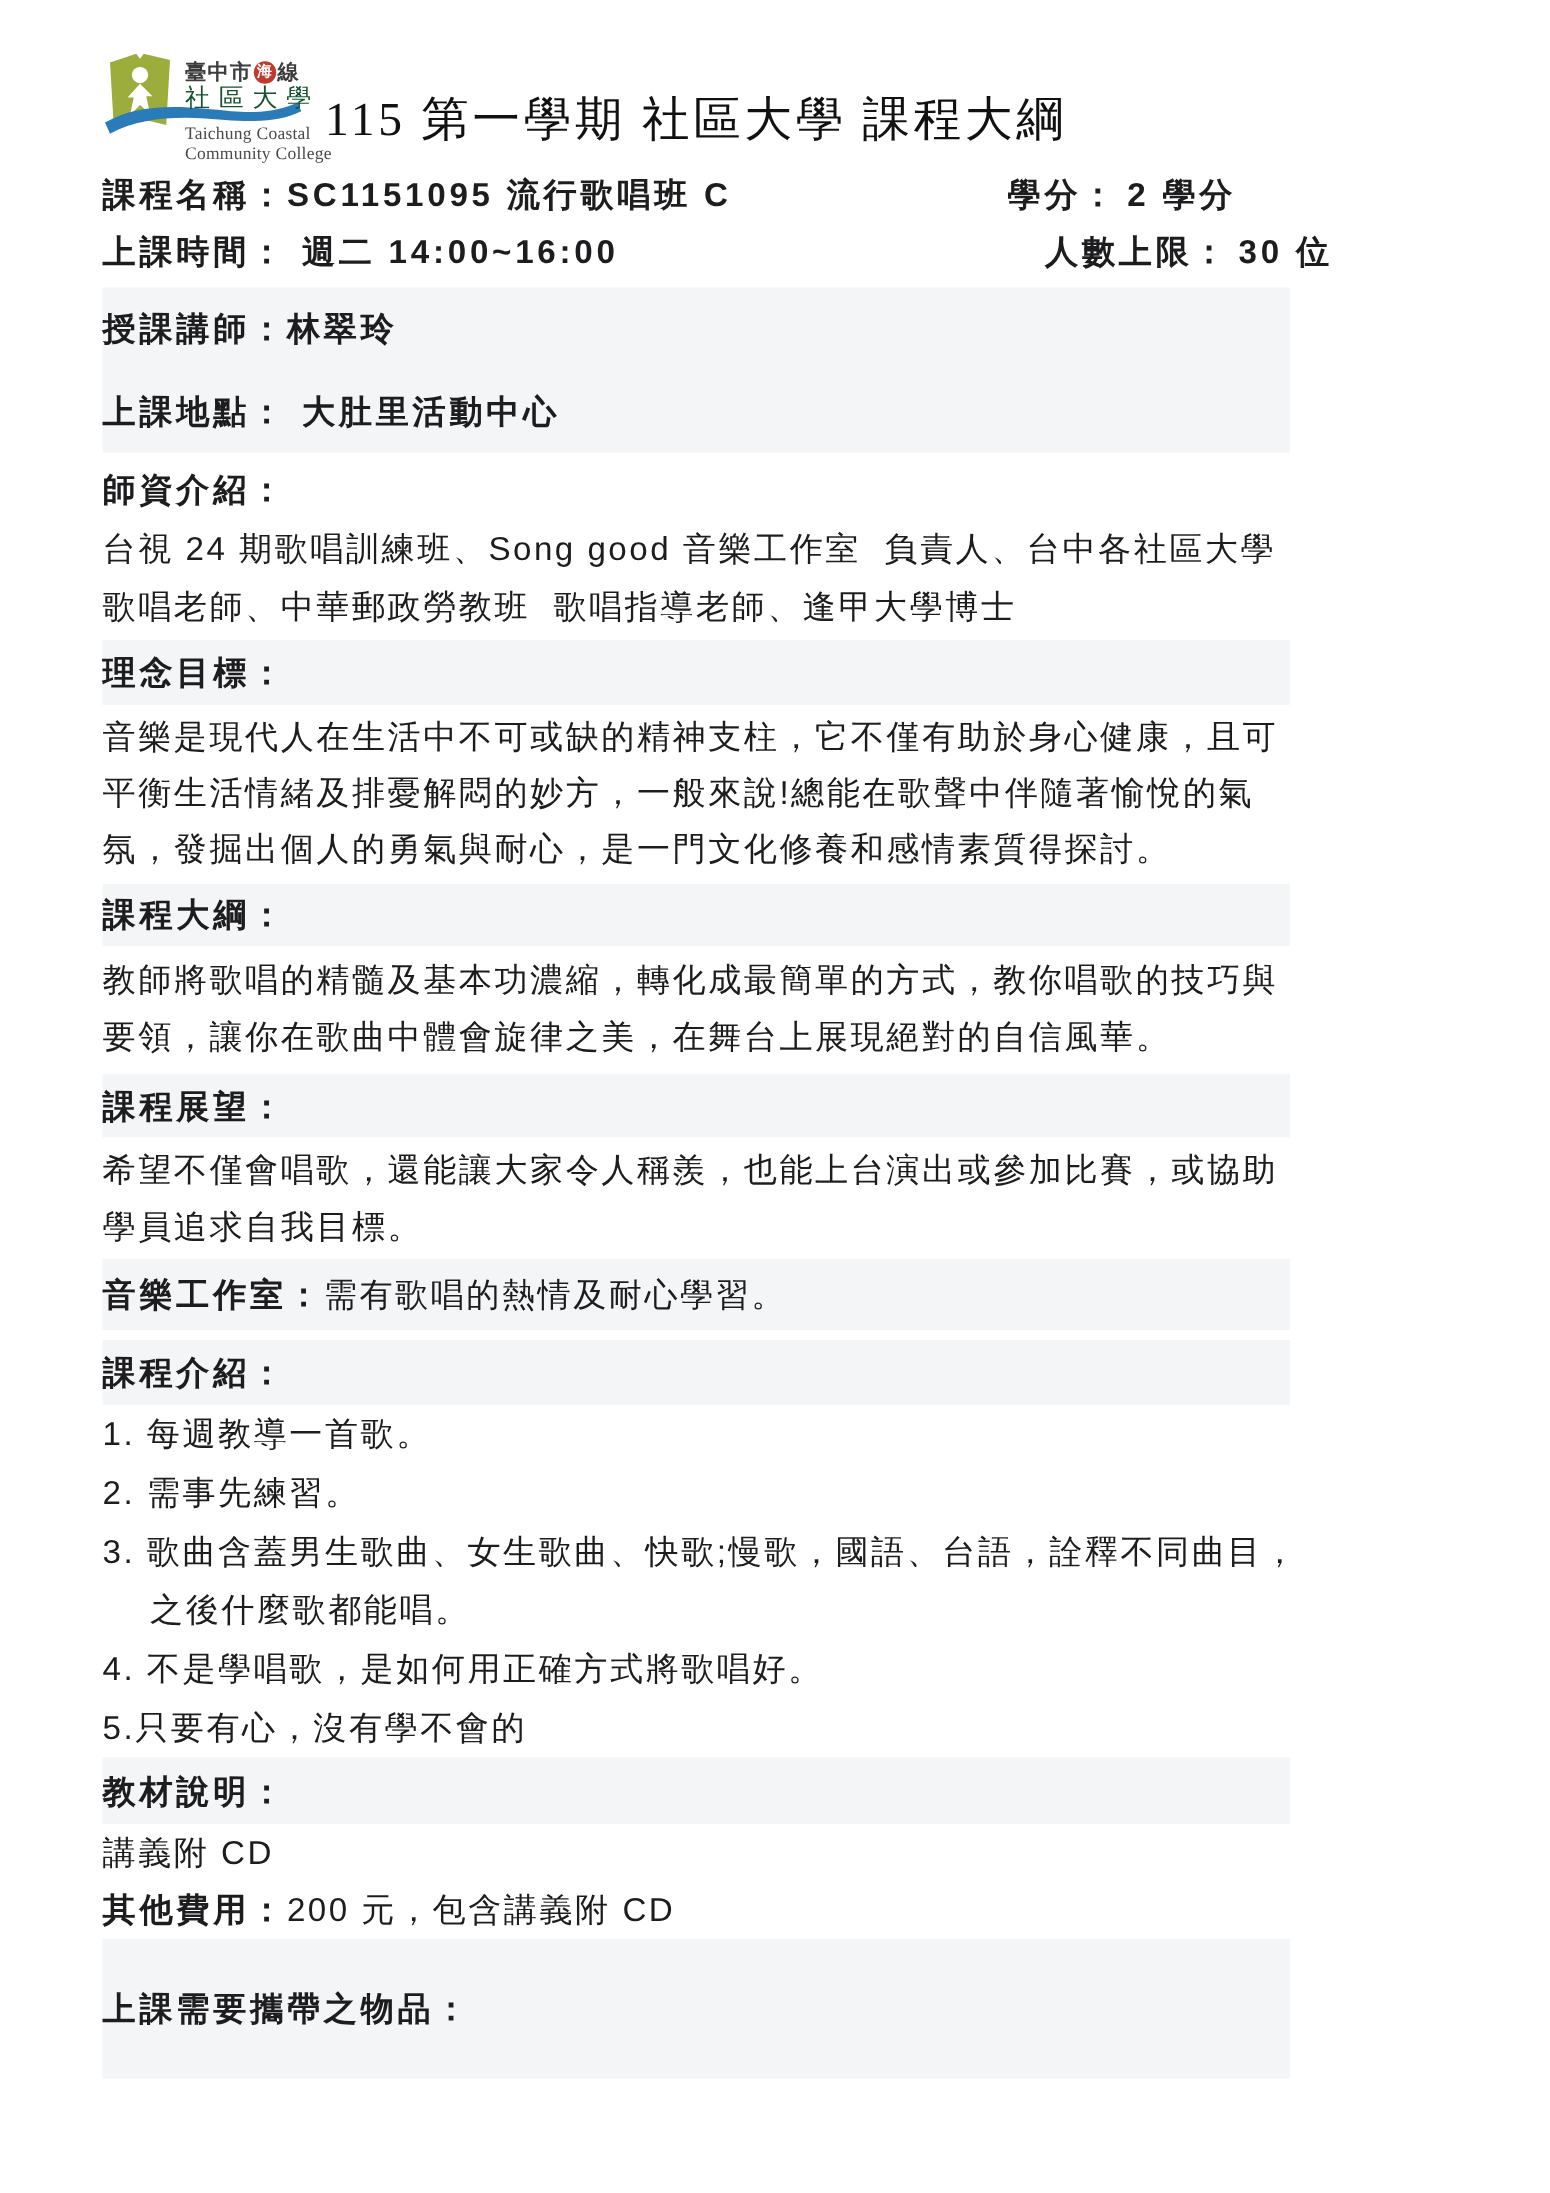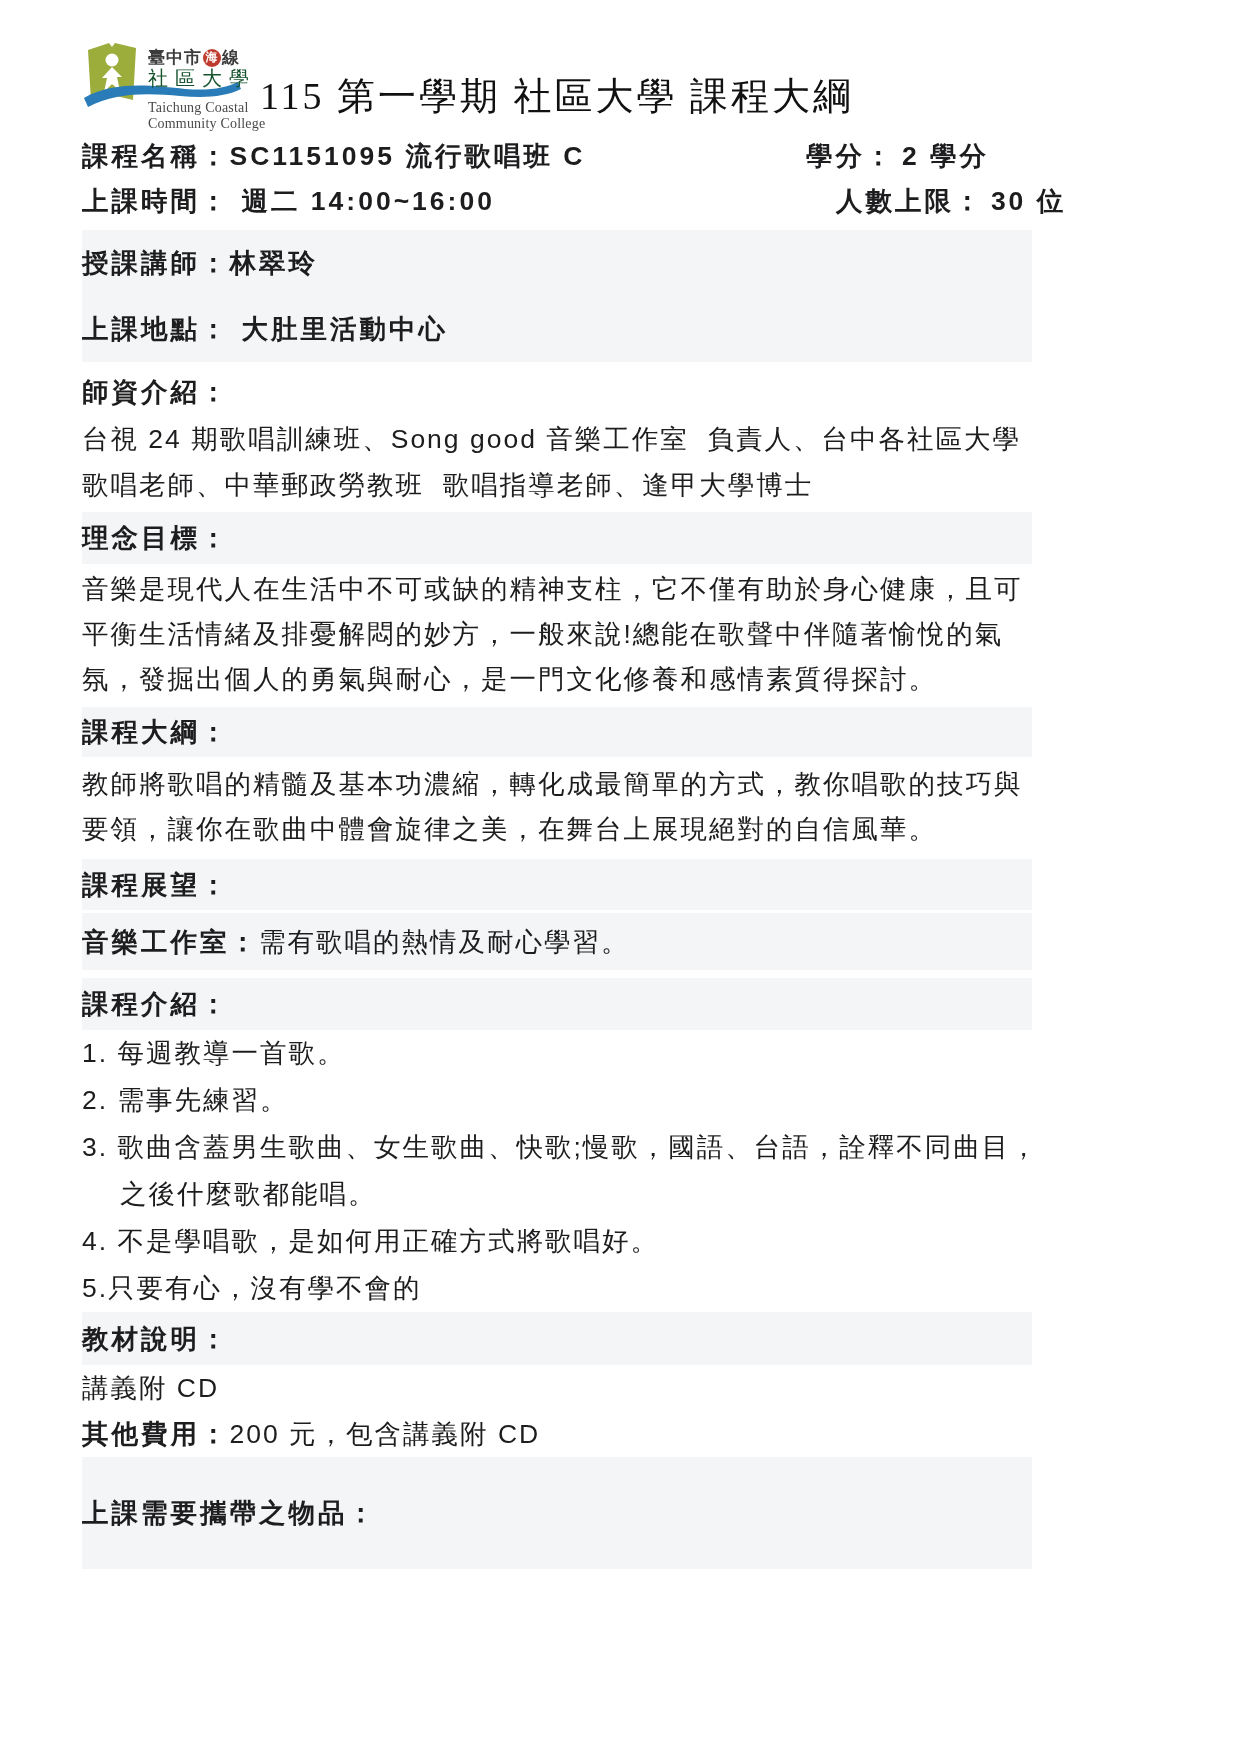--- a/index.html
+++ b/index.html
@@ -129,20 +129,21 @@
     <div class="para para3" id="p-philosophy">音樂是現代人在生活中不可或缺的精神支柱，它不僅有助於身心健康，且可平衡生活情緒及排憂解悶的妙方，一般來說!總能在歌聲中伴隨著愉悅的氣氛，發掘出個人的勇氣與耐心，是一門文化修養和感情素質得探討。</div>
 
     <div class="band row" id="band-method">
       <span class="b">課程大綱：</span>
     </div>
     <div class="para para3" id="p-method">教師將歌唱的精髓及基本功濃縮，轉化成最簡單的方式，教你唱歌的技巧與要領，讓你在歌曲中體會旋律之美，在舞台上展現絕對的自信風華。</div>
 
     <div class="band row" id="band-outlook">
       <span class="b">課程展望：</span>
     </div>
+    <div class="para para3" id="p-outlook">希望不僅會唱歌，還能讓大家令人稱羨，也能上台演出或參加比賽，或協助學員追求自我目標。</div>
 
     <div class="band row" id="band-requirement">
       <span class="b">音樂工作室：</span>
       <span class="r">需有歌唱的熱情及耐心學習。</span>
     </div>
 
     <div class="band row" id="band-intro">
       <span class="b">課程介紹：</span>
     </div>
     <div class="list">

